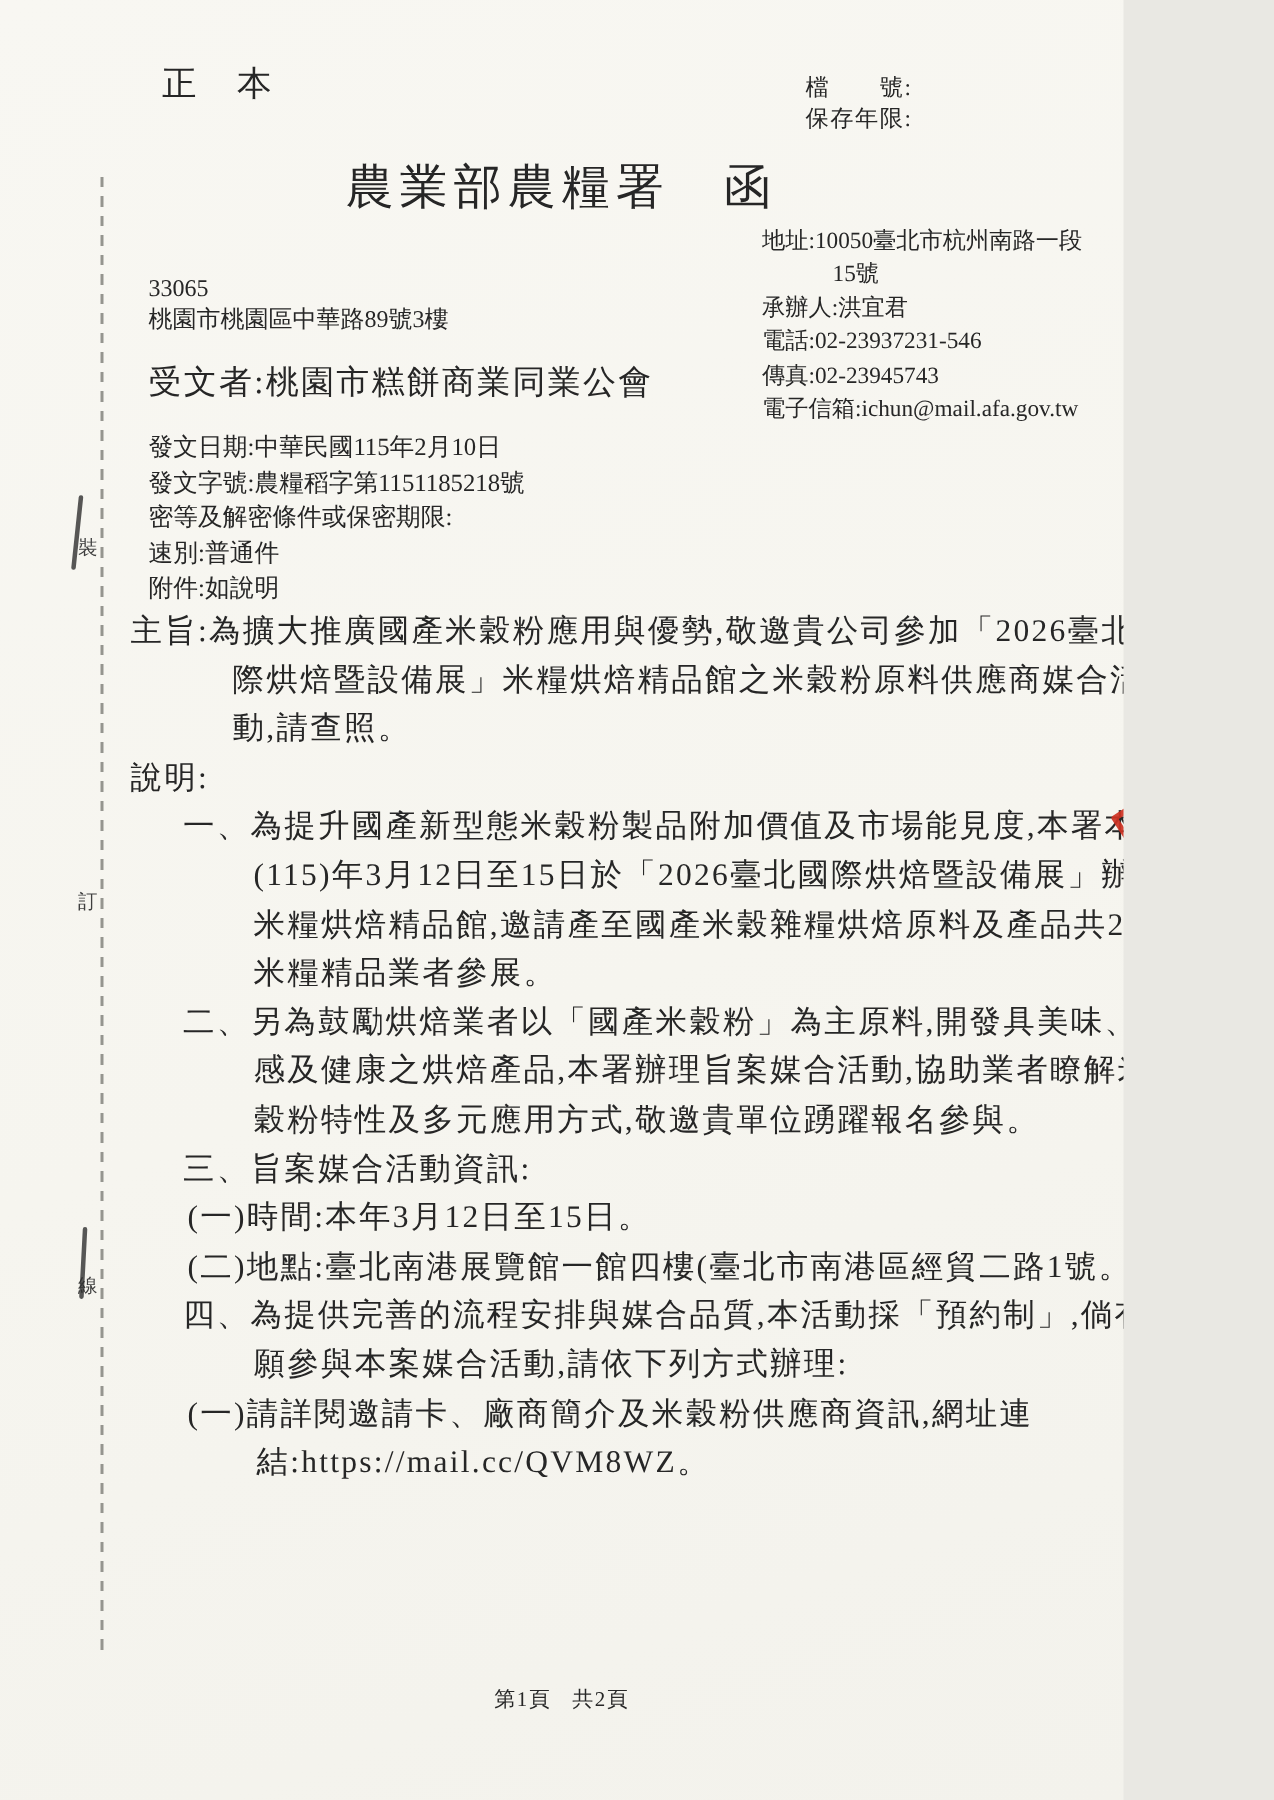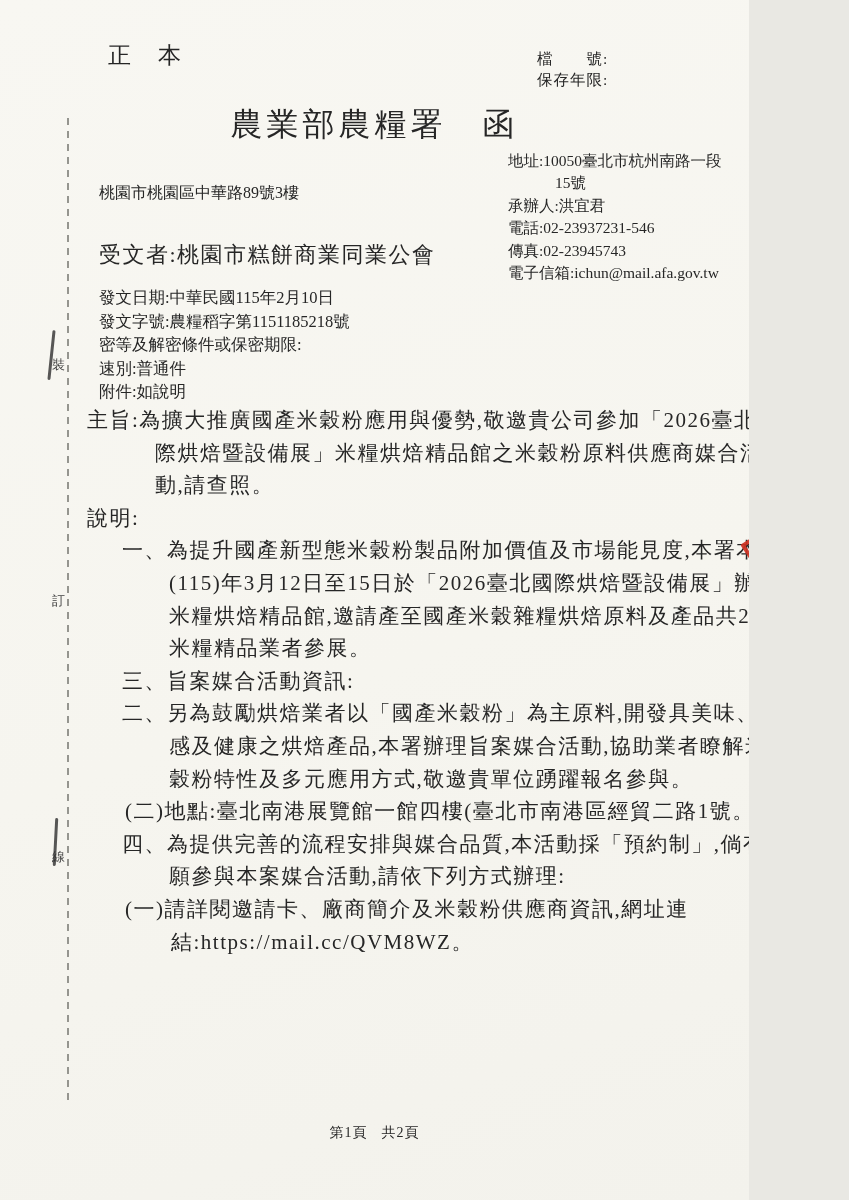--- a/index.html
+++ b/index.html
@@ -72,44 +72,46 @@
   <div class="abs agency-info">
     <div>地址:10050臺北市杭州南路一段</div>
     <div class="indent">15號</div>
     <div>承辦人:洪宜君</div>
     <div>電話:02-23937231-546</div>
     <div>傳真:02-23945743</div>
     <div>電子信箱:ichun@mail.afa.gov.tw</div>
   </div>
 
   <div class="abs postal-block">
+    <div>33065</div>
     <div>桃園市桃園區中華路89號3樓</div>
   </div>
 
   <div class="abs recipient">受文者:桃園市糕餅商業同業公會</div>
 
   <div class="abs meta">
     <div>發文日期:中華民國115年2月10日</div>
     <div>發文字號:農糧稻字第1151185218號</div>
     <div>密等及解密條件或保密期限:</div>
     <div>速別:普通件</div>
     <div>附件:如說明</div>
   </div>
 
   <div class="abs body-text">
     <p class="subject"><span>主旨:</span><span>為擴大推廣國產米穀粉應用與優勢,敬邀貴公司參加「2026臺北國際烘焙暨設備展」米糧烘焙精品館之米穀粉原料供應商媒合活動,請查照。</span></p>
 
     <p>說明:</p>
 
     <p class="item"><span>一、</span><span>為提升國產新型態米穀粉製品附加價值及市場能見度,本署本(115)年3月12日至15日於「2026臺北國際烘焙暨設備展」辦理米糧烘焙精品館,邀請產至國產米穀雜糧烘焙原料及產品共28家米糧精品業者參展。</span></p>
 
+    <p class="item"><span>二、</span><span>另為鼓勵烘焙業者以「國產米穀粉」為主原料,開發具美味、口感及健康之烘焙產品,本署辦理旨案媒合活動,協助業者瞭解米穀粉特性及多元應用方式,敬邀貴單位踴躍報名參與。</span></p>
+
     <p class="item"><span>三、</span><span>旨案媒合活動資訊:</span></p>
 
-    <p class="item"><span>二、</span><span>另為鼓勵烘焙業者以「國產米穀粉」為主原料,開發具美味、口感及健康之烘焙產品,本署辦理旨案媒合活動,協助業者瞭解米穀粉特性及多元應用方式,敬邀貴單位踴躍報名參與。</span></p>
-
+    <p class="sub-item"><span>(一)</span><span>時間:本年3月12日至15日。</span></p>
 
     <p class="sub-item"><span>(二)</span><span>地點:臺北南港展覽館一館四樓(臺北市南港區經貿二路1號。</span></p>
 
 
     <p class="item"><span>四、</span><span>為提供完善的流程安排與媒合品質,本活動採「預約制」,倘有意願參與本案媒合活動,請依下列方式辦理:</span></p>
 
     <p class="sub-item"><span>(一)</span><span>請詳閱邀請卡、廠商簡介及米穀粉供應商資訊,網址連結:https://mail.cc/QVM8WZ。</span></p>
   </div>
 
   <div class="abs footer">

